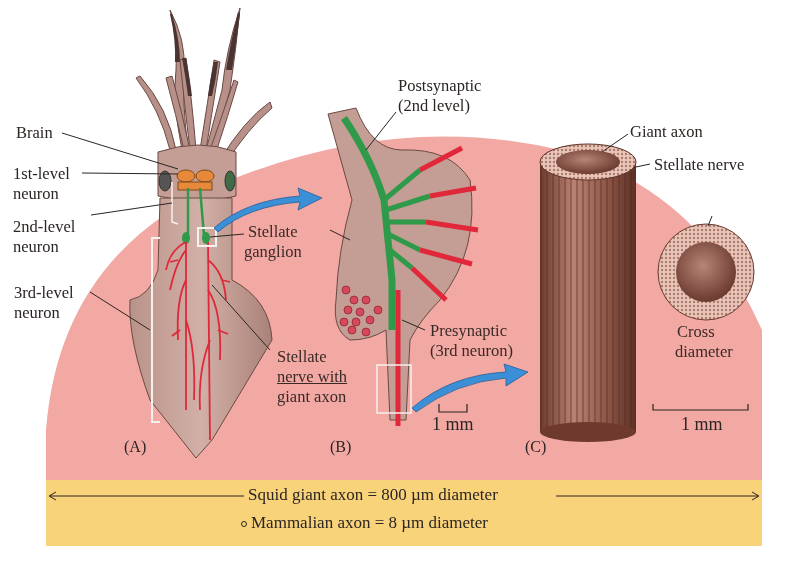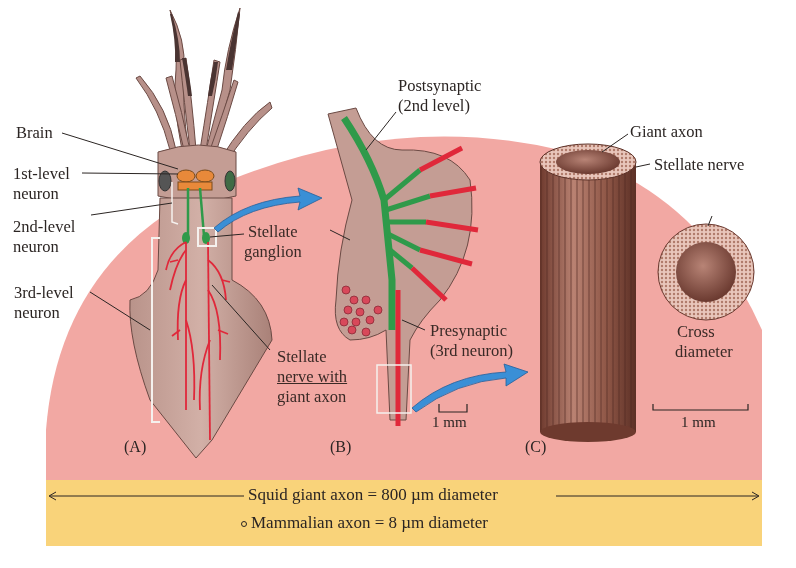--- a/index.html
+++ b/index.html
@@ -1,21 +1,21 @@
 <!DOCTYPE html>
 <html><head>
 <meta charset="utf-8">
 <style>
   html,body{margin:0;padding:0;background:#ffffff;}
   #stage{position:relative;width:796px;height:568px;overflow:hidden;background:#fff;font-family:"Liberation Serif","DejaVu Serif",serif;color:#2a2320;}
   #art{position:absolute;left:0;top:0;}
   .lbl{position:absolute;font-size:16.5px;line-height:19px;white-space:nowrap;color:#2b2523;}
   .lbl.dark{color:#3a2a26;}
   .panel{position:absolute;font-size:16px;color:#2b2523;}
-  .scale{position:absolute;font-size:15px;color:#2b2523;}
+  .scale{position:absolute;font-size:18px;color:#2b2523;}
   #band{position:absolute;left:46px;top:480px;width:716px;height:66px;background:#f9d37a;}
   .bandtxt{position:absolute;font-size:17px;color:#2b2523;white-space:nowrap;font-family:"Liberation Serif",serif;}
 </style>
 </head>
 <body>
 
 <div id="stage">
 
 <svg id="art" width="796" height="568" viewBox="0 0 796 568">
   <defs>

